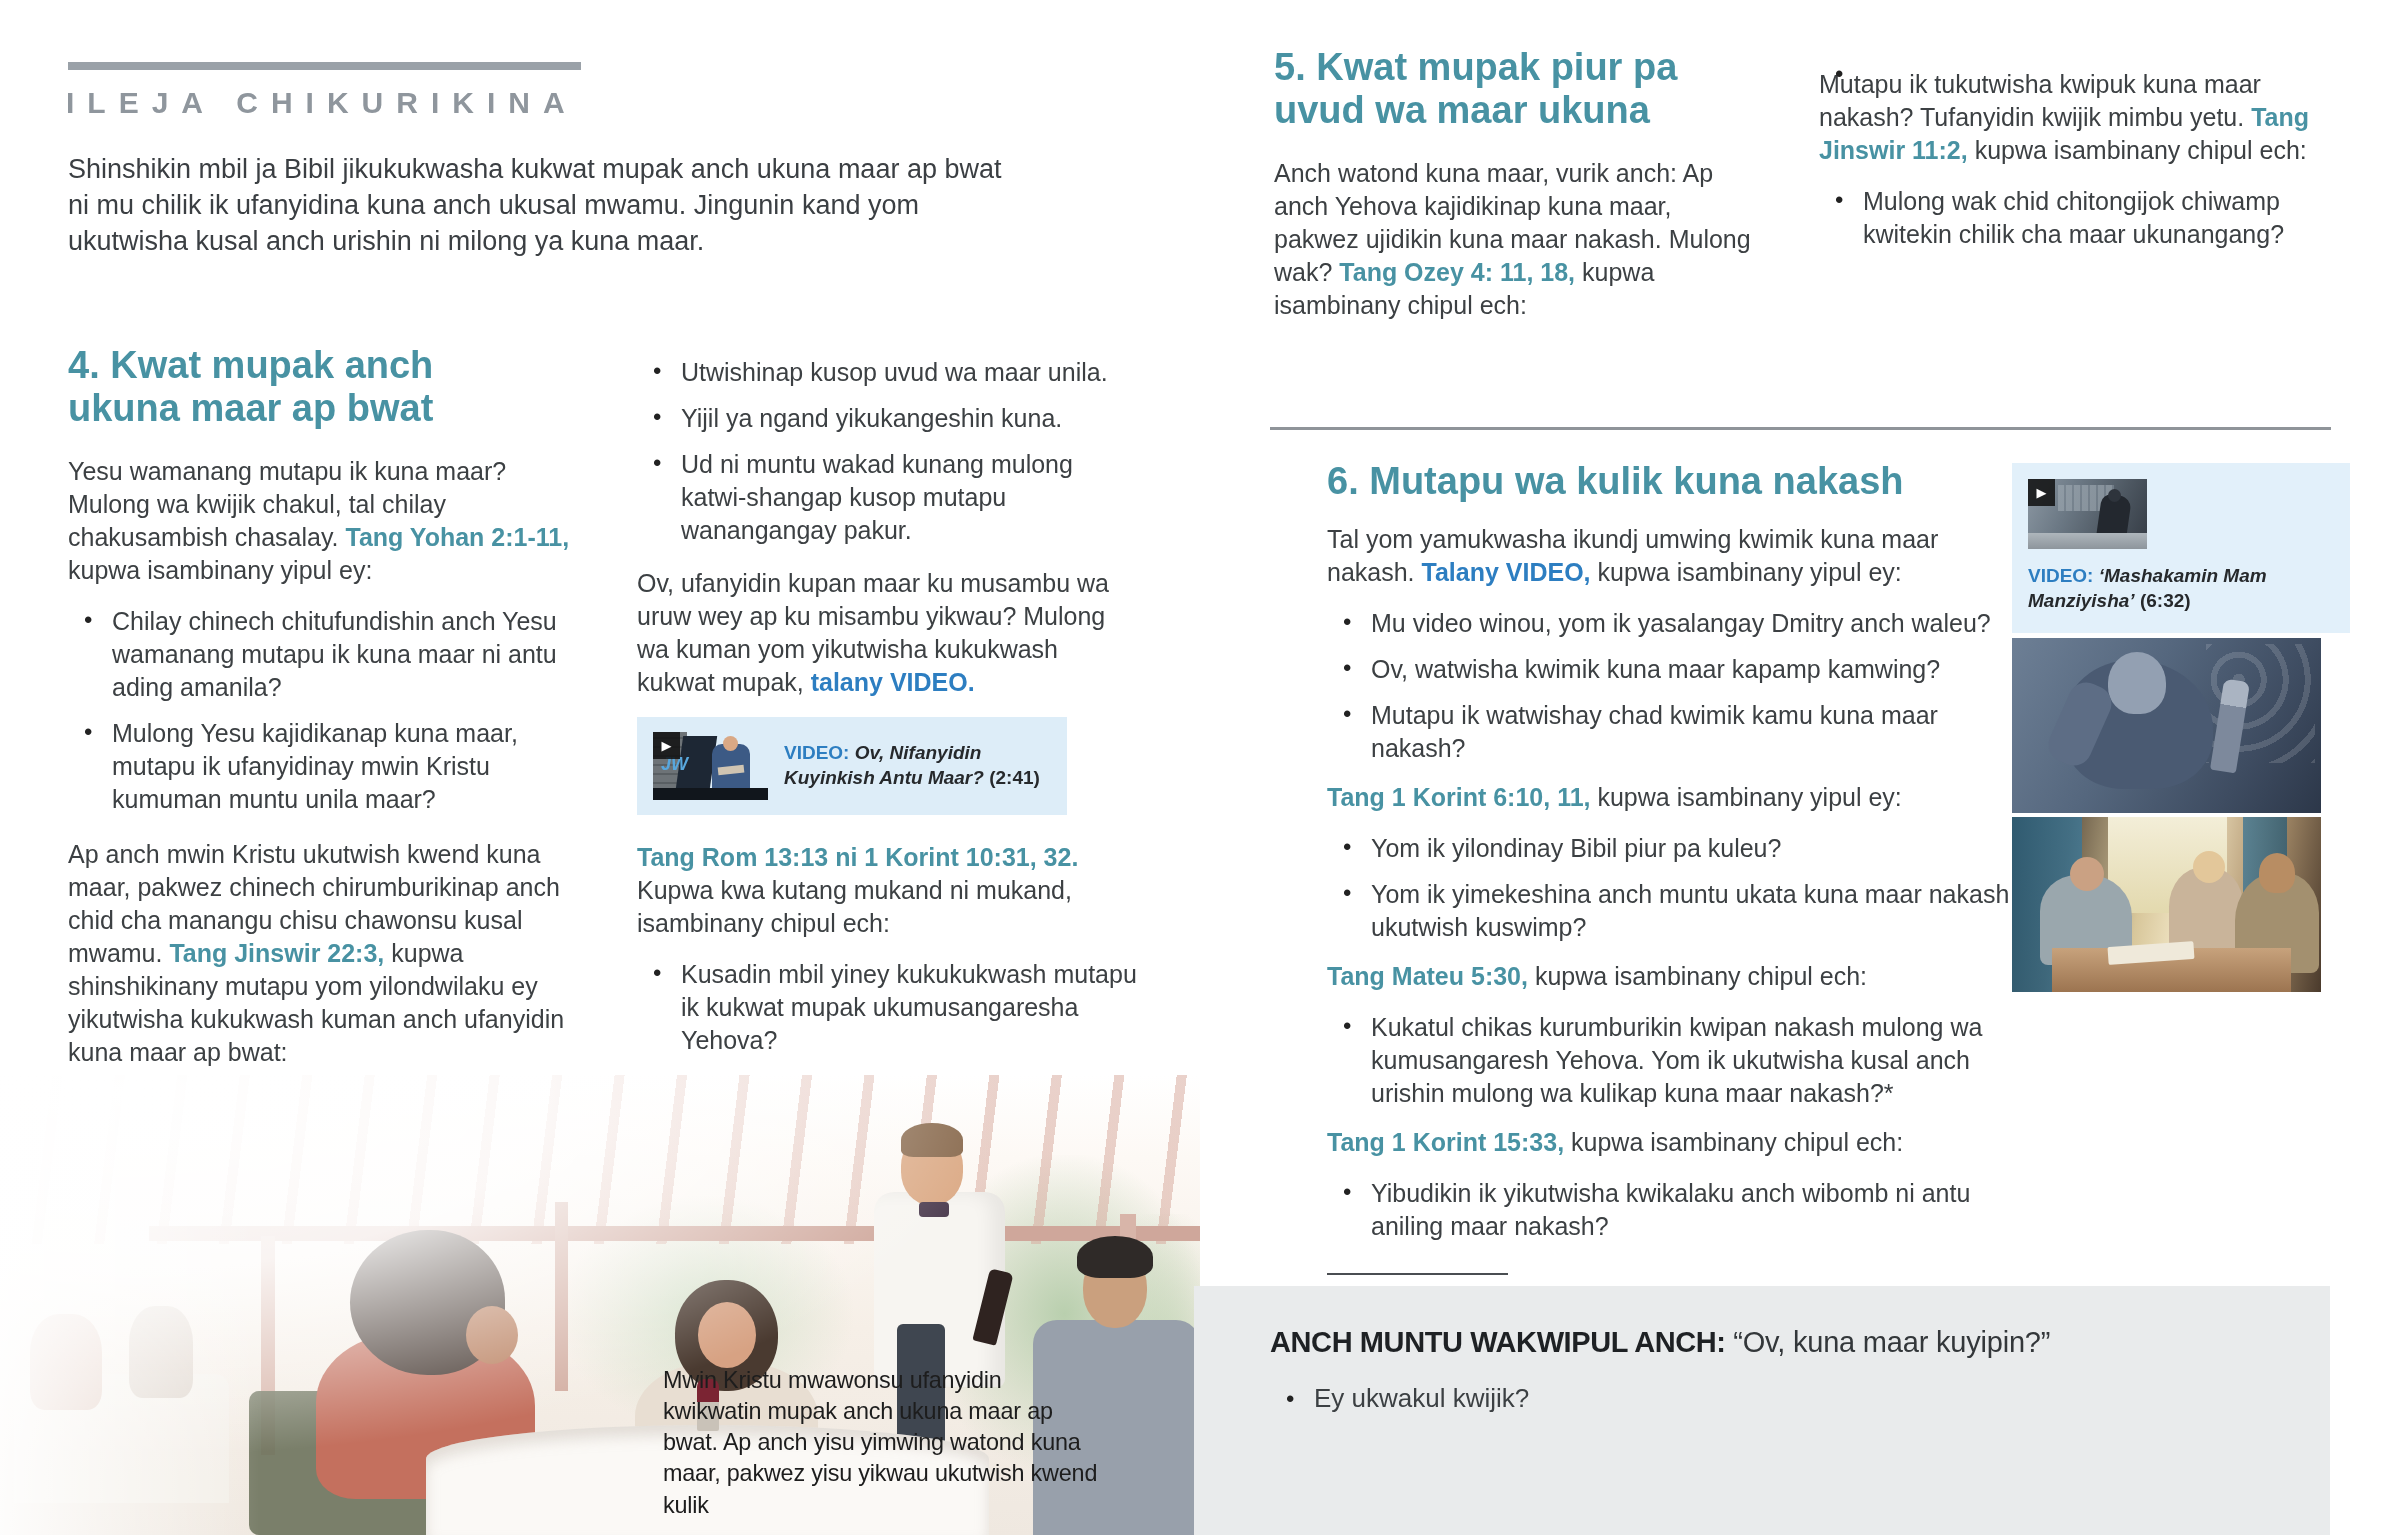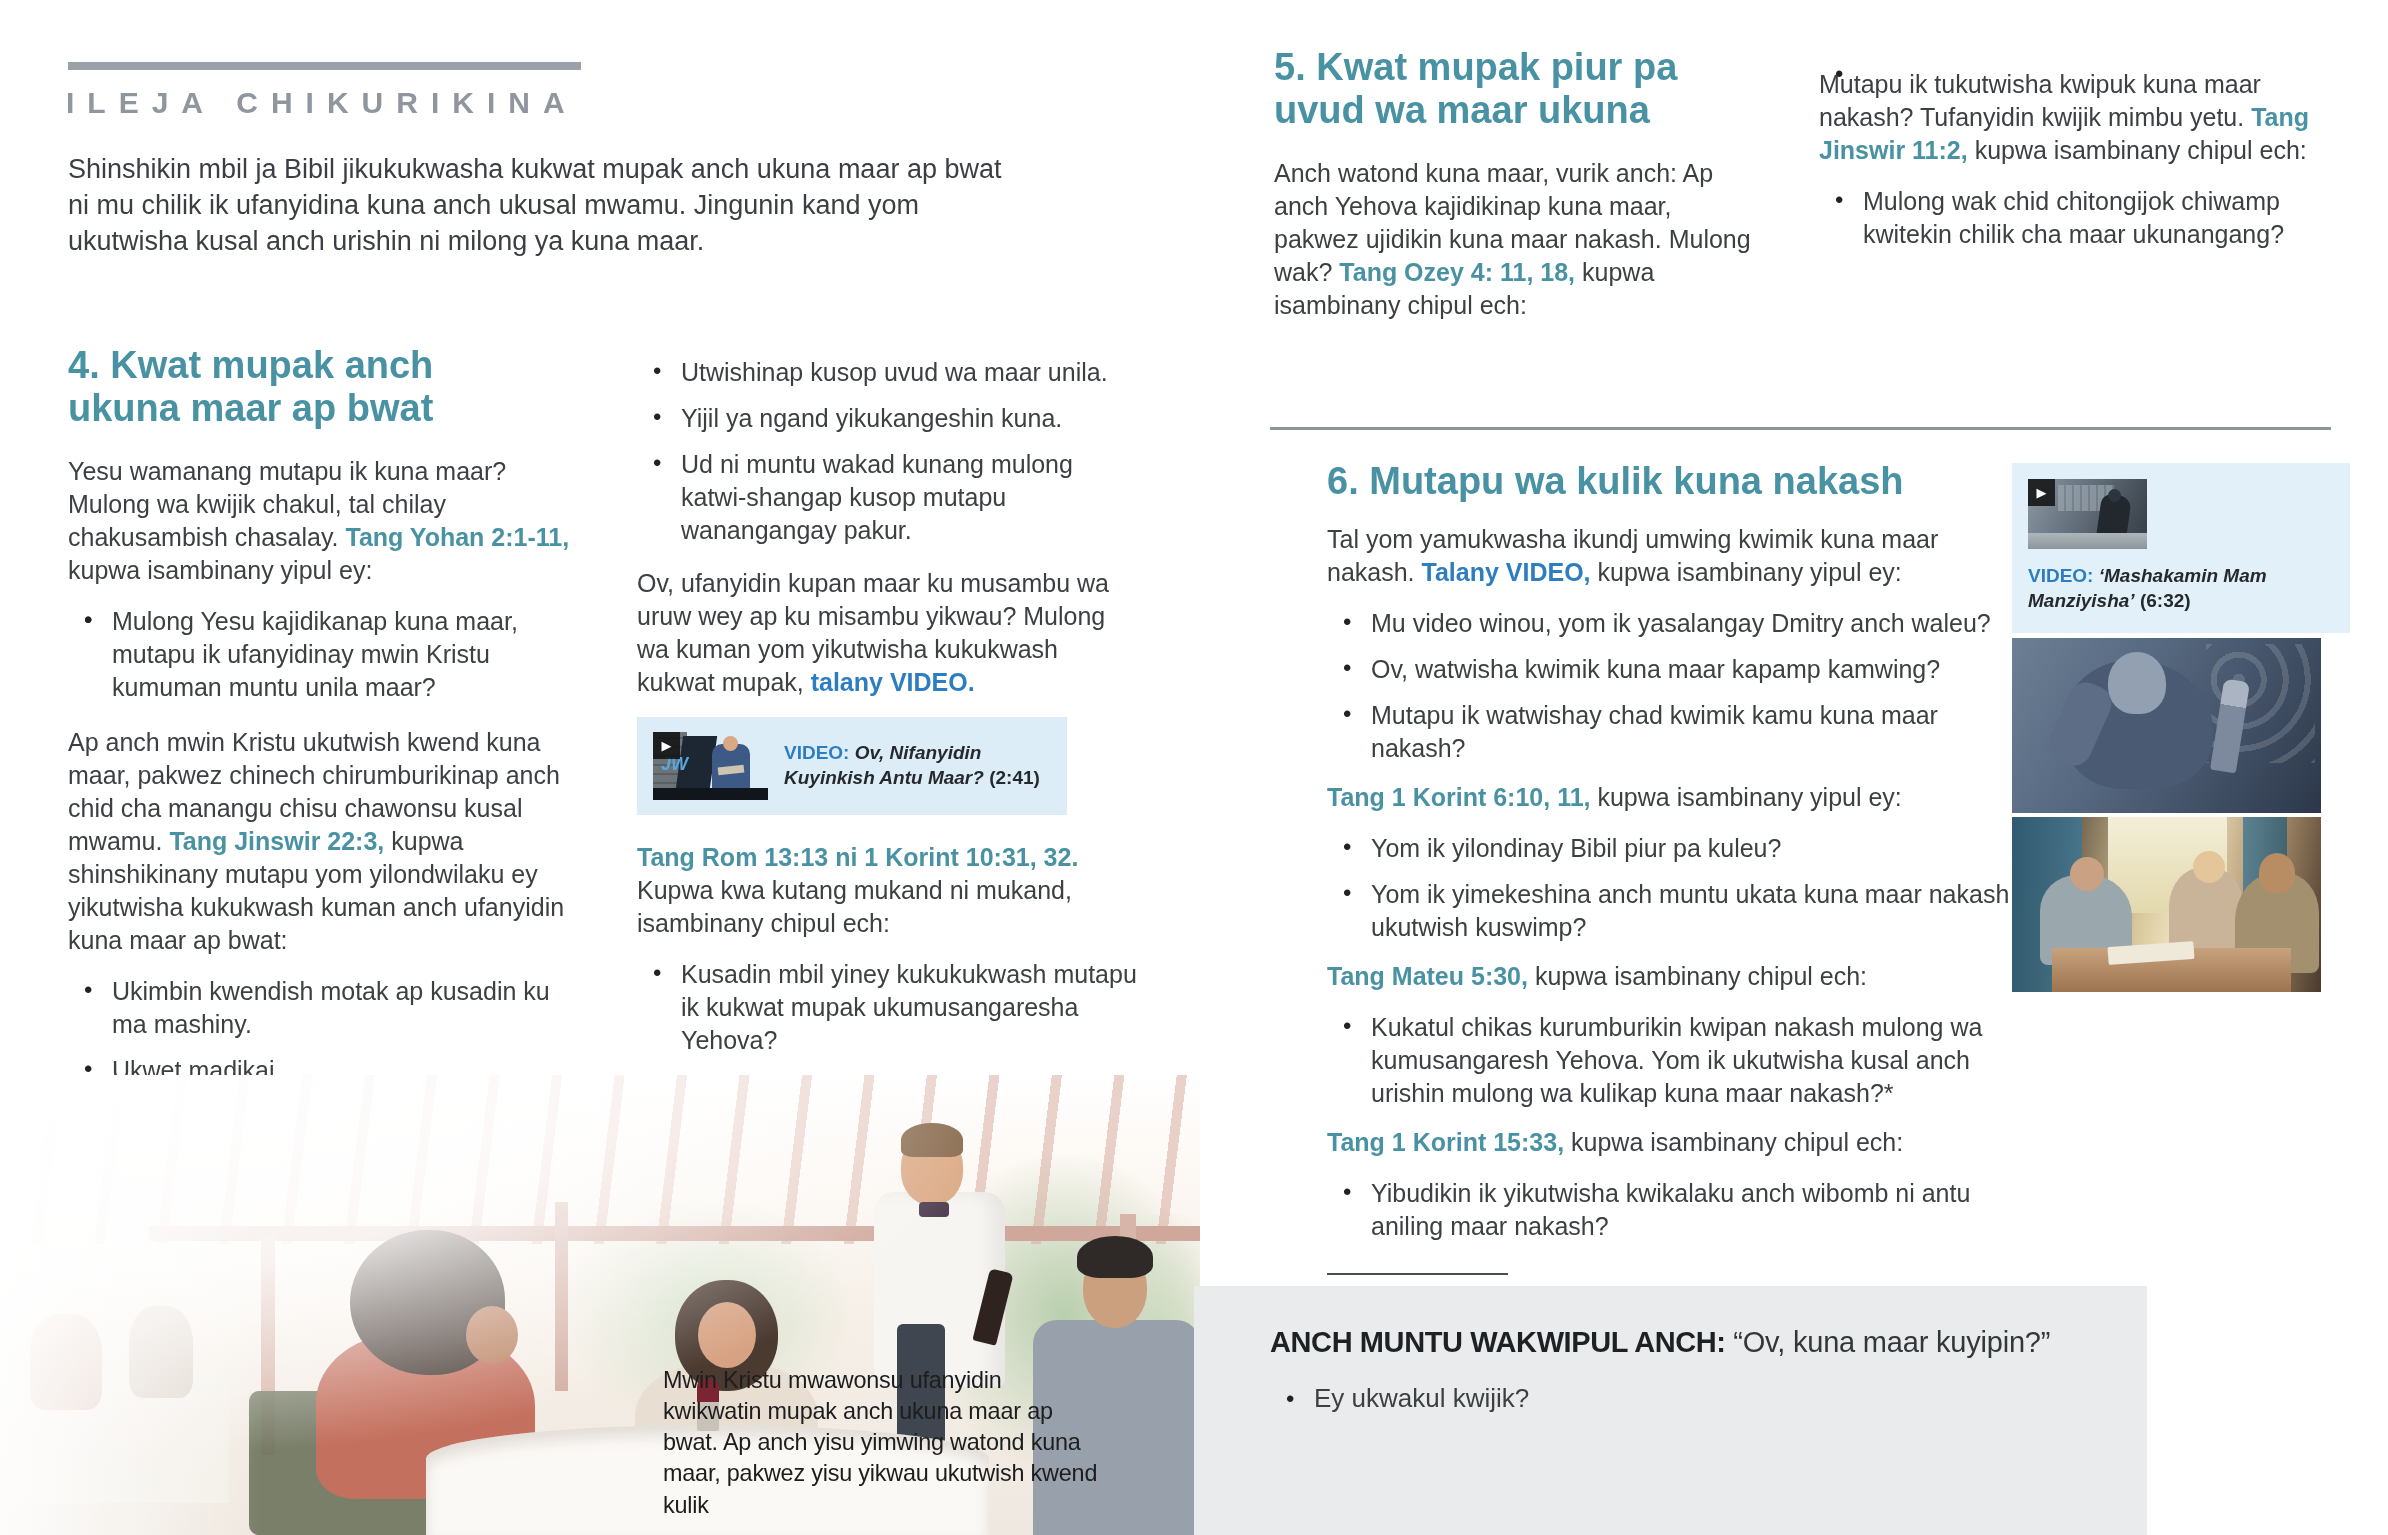--- a/index.html
+++ b/index.html
@@ -91,21 +91,21 @@
 
 <div class="abs intro" style="left:68px;top:151px;width:945px;">Shinshikin mbil ja Bibil jikukukwasha kukwat mupak anch ukuna maar ap bwat ni mu chilik ik ufanyidina kuna anch ukusal mwamu. Jingunin kand yom ukutwisha kusal anch urishin ni milong ya kuna maar.</div>
 
 <div class="abs" style="left:68px;top:344px;width:513px;">
   <div class="h2">
     <div>4. Kwat mupak anch</div>
     <div>ukuna maar ap bwat</div>
   </div>
   <div class="para"><span>Yesu wamanang mutapu ik kuna maar? Mulong wa kwijik chakul, tal chilay chakusambish chasalay. </span><span class="slink">Tang Yohan 2:1-11,</span><span> kupwa isambinany yipul ey:</span></div>
   <div class="bullets">
-    <div class="item"><span class="dot">•</span></div>
+    <div class="item"><span class="dot">•</span><span>Chilay chinech chitufundishin anch Yesu wamanang mutapu ik kuna maar ni antu ading amanila?</span></div>
     <div class="item"><span class="dot">•</span><span>Mulong Yesu kajidikanap kuna maar, mutapu ik ufanyidinay mwin Kristu kumuman muntu unila maar?</span></div>
   </div>
   <div class="para" style="margin-top:22px;"><span>Ap anch mwin Kristu ukutwish kwend kuna maar, pakwez chinech chirumburikinap anch chid cha manangu chisu chawonsu kusal mwamu. </span><span class="slink">Tang Jinswir 22:3,</span><span> kupwa shinshikinany mutapu yom yilondwilaku ey yikutwisha kukukwash kuman anch ufanyidin kuna maar ap bwat:</span></div>
   <div class="bullets">
     <div class="item"><span class="dot">•</span><span>Ukimbin kwendish motak ap kusadin ku ma mashiny.</span></div>
     <div class="item"><span class="dot">•</span><span>Ukwet madikaj.</span></div>
     <div class="item"><span class="dot">•</span><span>Mwingang wakujidikin kuna maar.</span></div>
   </div>
 </div>
 
@@ -249,19 +249,19 @@
     <div class="manhead"></div>
     <div class="woman1"></div>
     <div class="w1head"></div>
     <div class="woman2"></div>
     <div class="w2head"></div>
     <div class="table"></div>
     <div class="book"></div>
   </div>
 </div>
 
-<div class="abs graypanel" style="left:1194px;top:1286px;width:953px;height:250px;">
+<div class="abs graypanel" style="left:1194px;top:1286px;width:1136px;height:250px;">
   <div style="position:absolute;left:76px;top:40px;width:1055px;">
     <div class="review-lead"><span>ANCH MUNTU WAKWIPUL ANCH:</span> <span class="review-quote">“Ov, kuna maar kuyipin?”</span></div>
     <div class="item review-item"><span class="dot" style="top:2px;">•</span><span>Ey ukwakul kwijik?</span></div>
   </div>
 </div>
 
 
 </body></html>

